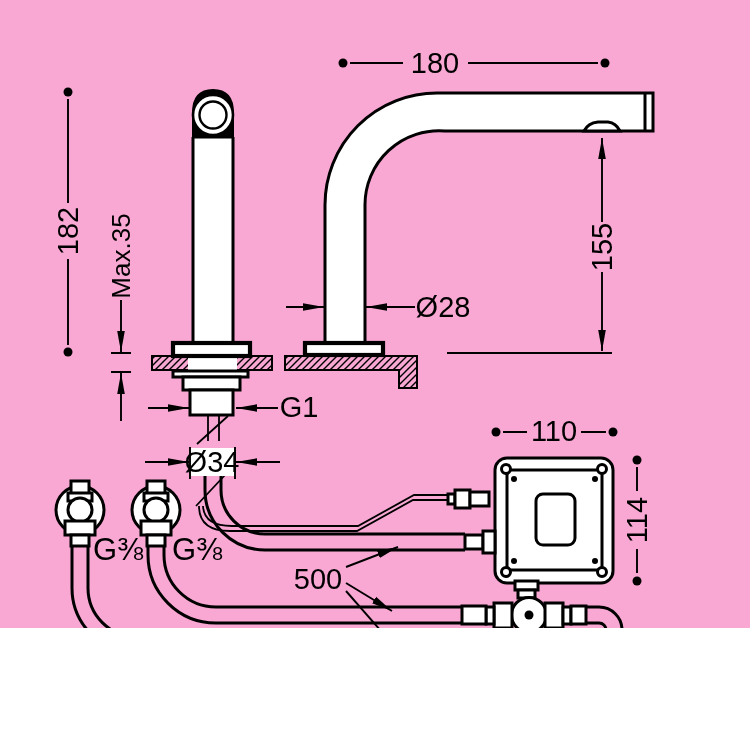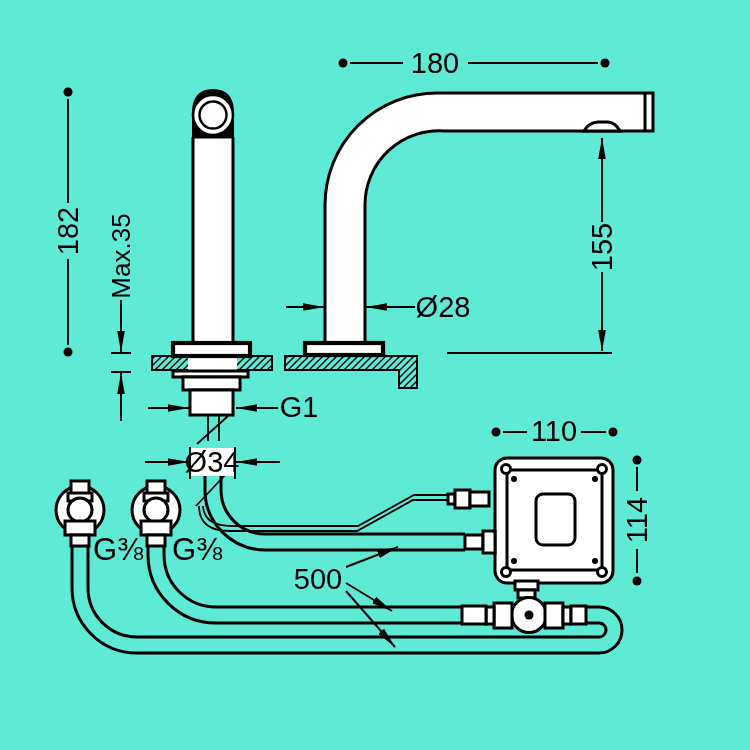--- a/index.html
+++ b/index.html
@@ -1,16 +1,16 @@
 <!DOCTYPE html>
 <html><head>
 <meta charset="utf-8">
 <style>
   html,body{margin:0;padding:0;background:#fff;}
-  .page{width:750px;height:750px;background:#5eead4;position:relative;overflow:hidden;}
+  .page{width:750px;height:628px;background:#f9a8d4;position:relative;overflow:hidden;}
   svg{display:block;}
   text{font-family:"Liberation Sans","DejaVu Sans",sans-serif;fill:#000;}
   .dimtxt{font-size:29px;}
   .dimtxt-s{font-size:26px;}
   .ln{fill:none;stroke:#000;stroke-width:3;}
   .lnw{fill:#fff;stroke:#000;stroke-width:3;}
   .thick{fill:#fff;stroke:#000;stroke-width:4.2;}
   .dim{fill:none;stroke:#000;stroke-width:1.9;}
   .thin{fill:none;stroke:#000;stroke-width:1.8;}
   .dot{fill:#000;stroke:none;}

